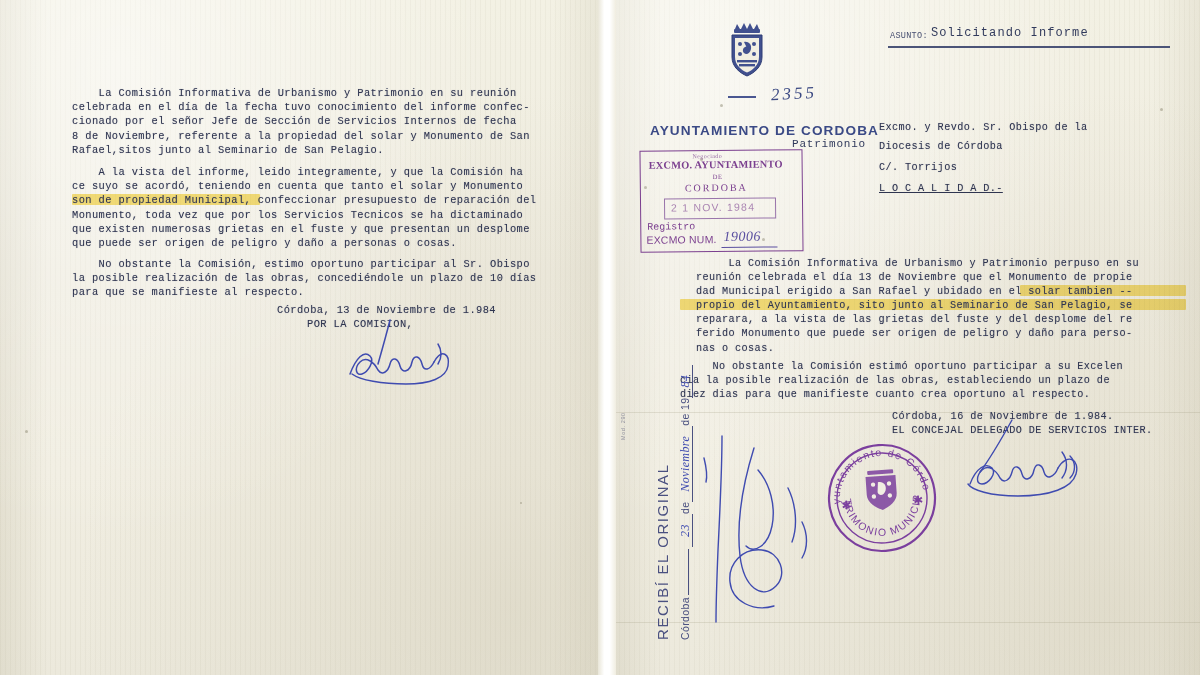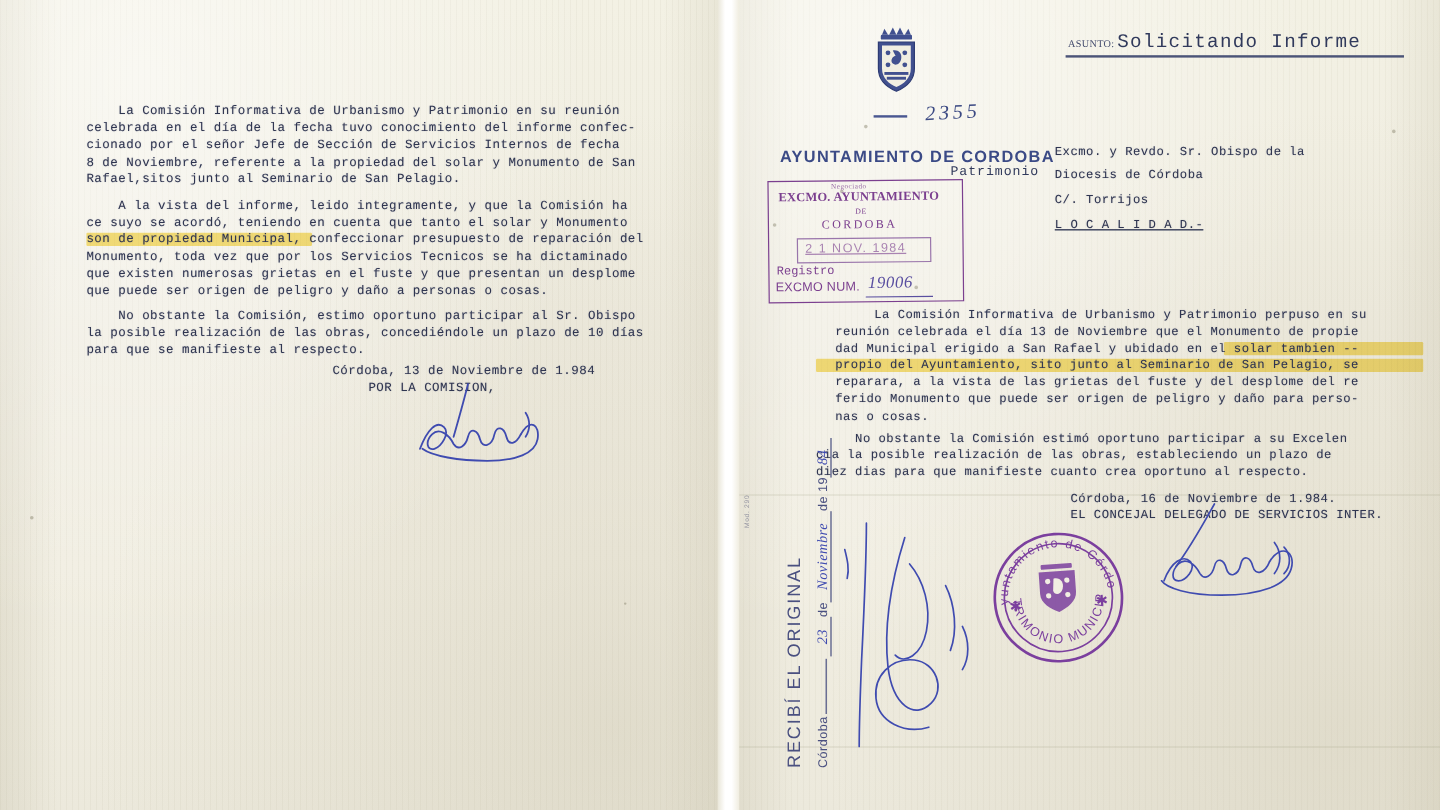--- a/index.html
+++ b/index.html
@@ -124,31 +124,31 @@
     font-size: 17px;
     font-style: italic;
     letter-spacing: 3px;
     transform: rotate(-3deg);
     z-index: 4;
   }
 
   .asunto-label {
     position: absolute;
     color: #474f70;
-    font-family: Liberation Serif, serif;
+    font-family: Liberation Mono, monospace;
     font-size: 8.5px;
     letter-spacing: 0.3px;
     z-index: 4;
     text-align: center;
   }
   .asunto-value {
     position: absolute;
     color: #313a5c;
     font-family: "Liberation Mono", "DejaVu Sans Mono", monospace;
-    font-size: 16px;
+    font-size: 12px;
     letter-spacing: 1.1px;
     white-space: nowrap;
     z-index: 4;
     text-align: right;
   }
   .asunto-rule {
     position: absolute;
     height: 1.6px;
     background: #4b5478;
     z-index: 4;
@@ -411,21 +411,21 @@
     <div class="asunto-rule" style="left:274px; top:46px; width:282px;"></div>
 
     <div class="patrimonio-label" style="left:134px; top:138px;">Patrimonio</div>
 
     <div class="reg-stamp" style="left:26px; top:150px; width:161px; height:100px;">
       <div class="reg-neg" style="left:52px; top:2px;">Negociado</div>
       <div class="reg-t1" style="left:8px; top:8px;">EXCMO. AYUNTAMIENTO</div>
       <div class="reg-t2" style="left:72px; top:22px;">DE</div>
       <div class="reg-t3" style="left:44px; top:31px;">CORDOBA</div>
       <div class="reg-datebox" style="left:23px; top:47px; width:110px; height:19px;"></div>
-      <div class="reg-date" style="left:30px; top:50px;text-decoration:underline;">2 1 NOV. 1984</div>
+      <div class="reg-date" style="left:30px; top:50px;">2 1 NOV. 1984</div>
       <div class="reg-reg" style="left:6px; top:70px;">Registro</div>
       <div class="reg-salida" style="left:5px; top:82px;">EXCMO NUM.</div>
       <div class="reg-num" style="left:82px; top:78px;">19006</div>
       <div class="reg-num-ul" style="left:80px; top:96px; width:56px; background:#5a4fa0;"></div>
     </div>
 
     <div class="tw body-text-r" style="left:265px; top:121px;">Excmo. y Revdo. Sr. Obispo de la</div>
     <div class="tw body-text-r" style="left:265px; top:140px;">Diocesis de Córdoba</div>
     <div class="tw body-text-r" style="left:265px; top:161px;text-align:center;">C/. Torrijos</div>
     <div class="tw body-text-r" style="left:265px; top:182px; text-decoration:underline;">L O C A L I D A D.-</div>

